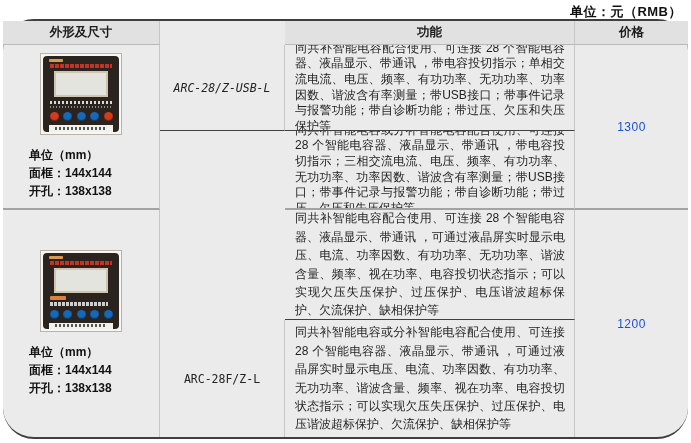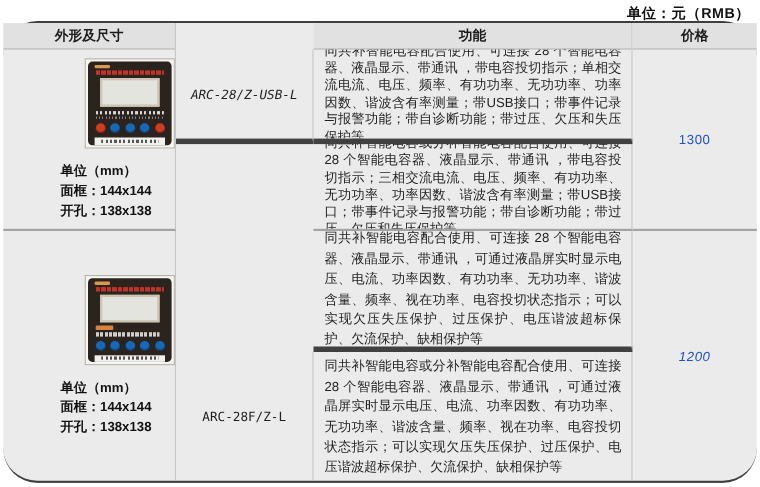--- a/index.html
+++ b/index.html
@@ -21,40 +21,40 @@
     background:#ebebeb;
     border-radius:31px;
   }
   .cell{box-sizing:border-box;overflow:hidden;}
   .hcell{
     background:#e1e1e1;display:flex;align-items:center;justify-content:center;
     font-size:12.5px;font-weight:bold;color:#1c1c1c;
     border-bottom:1px solid #b8b8b8;
   }
   .br{border-right:1px solid #c6c6c6;}
-  .rb{border-bottom:5px solid #404040;}
+  .rb{border-bottom:1px solid #404040;}
   .gb{border-bottom:2px solid #a3a3a3;}
   .model-cell{
     display:flex;align-items:center;justify-content:center;
     font-family:"DejaVu Sans Mono","Liberation Mono",monospace;
     font-size:11.5px;color:#222;letter-spacing:0;
   }
   .func-cell{
     display:flex;align-items:center;
     padding:3px 9px 3px 10px;font-size:12px;color:#1f1f1f;
   }
   .func-cell p{margin:0;text-align:justify;width:100%;}
   .lh-tight p{line-height:15.6px;}
   .lh-loose p{line-height:18.4px;}
   .price-cell{
     display:flex;align-items:center;justify-content:center;
     font-size:12px;color:#1d4ed8;letter-spacing:0.5px;
   }
   .shape-cell{
-    display:flex;flex-direction:column;align-items:flex-end;justify-content:center;
+    display:flex;flex-direction:column;align-items:center;justify-content:center;
     gap:11px;
   }
   .dims{font-size:12px;font-weight:bold;line-height:18px;color:#111;width:104px;}
   .dims div{white-space:nowrap;}
   
   .device{width:82px;height:82px;background:#f6f6f4;border:1px solid #b9b2a8;
     box-sizing:border-box;padding:2px;}
   .panel{width:100%;height:100%;background:#2b241e;border-radius:4px;
     display:flex;flex-direction:column;align-items:center;box-sizing:border-box;padding-top:3px;}
   .d-logo{align-self:flex-start;margin-left:6px;width:14px;height:4px;border-radius:1px;
@@ -153,20 +153,20 @@
     <div class="dims">
       <div>单位（mm）</div>
       <div>面框：144x144</div>
       <div>开孔：138x138</div>
     </div>
   </div>
 
   <div class="cell func-cell lh-loose br rb" style="grid-column:3;grid-row:4;">
     <p>同共补智能电容配合使用、可连接 28 个智能电容器、液晶显示、带通讯 ，可通过液晶屏实时显示电压、电流、功率因数、有功功率、无功功率、谐波含量、频率、视在功率、电容投切状态指示；可以实现欠压失压保护、过压保护、电压谐波超标保护、欠流保护、缺相保护等</p>
   </div>
-  <div class="cell price-cell" style="grid-column:4;grid-row:4/6;font-style:italic;">1200</div>
+  <div class="cell price-cell" style="grid-column:4;grid-row:4/6;">1200</div>
 
   <div class="cell model-cell br" style="grid-column:2;grid-row:5;">ARC-28F/Z-L</div>
   <div class="cell func-cell lh-loose br" style="grid-column:3;grid-row:5;">
     <p>同共补智能电容或分补智能电容配合使用、可连接 28 个智能电容器、液晶显示、带通讯 ，可通过液晶屏实时显示电压、电流、功率因数、有功功率、无功功率、谐波含量、频率、视在功率、电容投切状态指示；可以实现欠压失压保护、过压保护、电压谐波超标保护、欠流保护、缺相保护等</p>
   </div>
 
 </div>
 
 </body></html>

